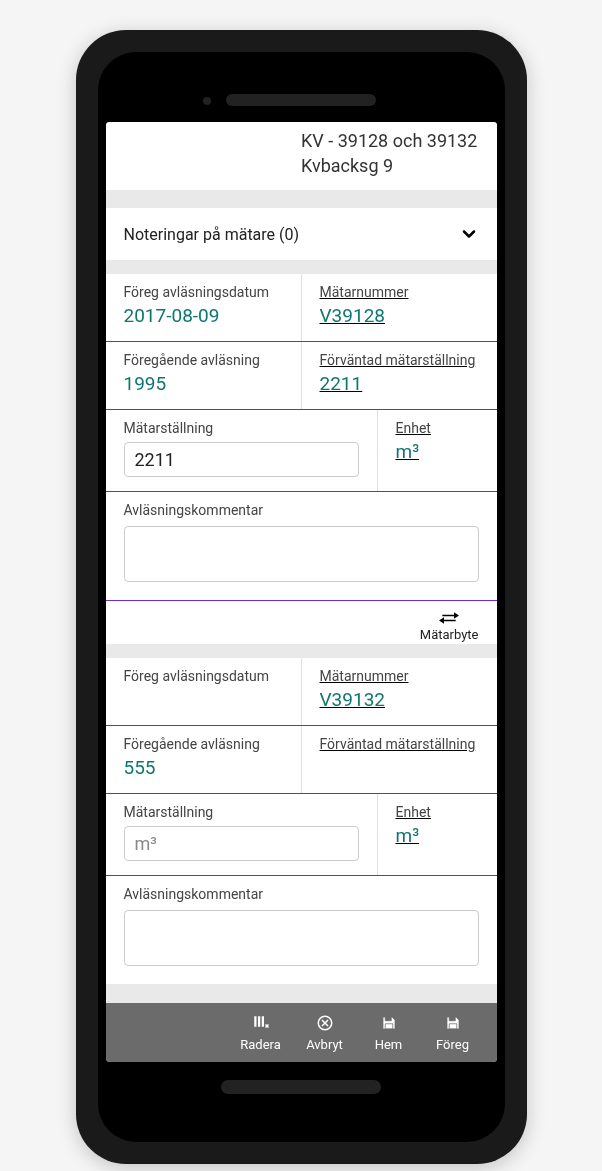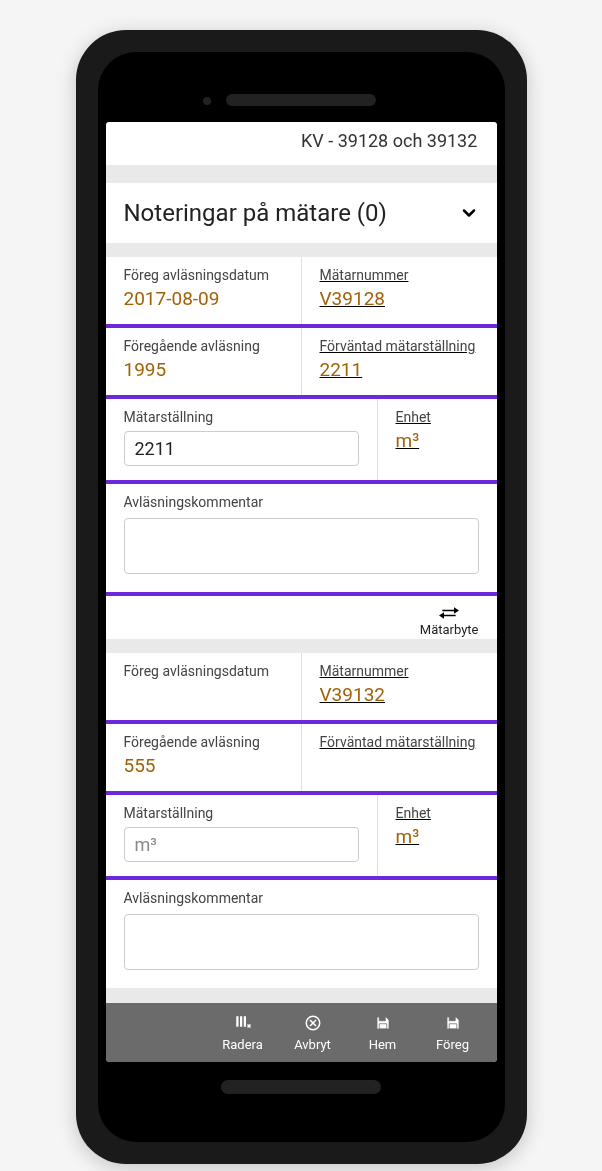--- a/index.html
+++ b/index.html
@@ -8,55 +8,56 @@
     .phone-inner { background: #000; border-radius: 38px; padding: 30px 8px 40px 8px; position: relative; }
     .phone-dot { position: absolute; top: 45px; left: 105px; width: 8px; height: 8px; background: #222; border-radius: 50%; }
     .phone-speaker-top { position: absolute; top: 42px; left: 50%; transform: translateX(-50%); width: 150px; height: 12px; background: #222; border-radius: 6px; }
     .phone-pill-bottom { position: absolute; bottom: 48px; left: 50%; transform: translateX(-50%); width: 160px; height: 14px; background: #222; border-radius: 8px; }
     .screen { background: #eee; border-radius: 4px; height: 940px; margin-top: 40px; margin-bottom: 40px; overflow: hidden; display: flex; flex-direction: column; }
     .content { flex: 1; overflow: hidden; background: #e9e9e9; }
     .header-block { background: #fff; padding: 6px 18px 12px 18px; display: flex; }
     .header-left { flex: 1; }
     .header-right { flex: 1; font-size: 18px; color: #333; line-height: 1.4; }
     .notes-bar { background: #fff; margin-top: 18px; padding: 16px 18px; display: flex; justify-content: space-between; align-items: center; }
-    .notes-title { font-size: 24px; color: #222; }
+    .notes-title { font-size: 16px; color: #222; }
     .chevron { font-size: 18px; }
     .section { background: #fff; margin-top: 14px; }
-    .row { display: flex; border-bottom: 4px solid #6d28d9; }
+    .row { display: flex; border-bottom: 1px solid #6d28d9; }
     .cell { flex: 1; padding: 10px 18px 14px 18px; }
     .cell + .cell { border-left: 1px solid #e0e0e0; text-decoration: underline; }
     .cell-narrow { flex: 0 0 120px; }
     .label { font-size: 14px; color: #444; margin-bottom: 4px; }
-    .value { font-size: 19px; color: #a16207; }
+    .value { font-size: 19px; color: #0f766e; }
     .input { width: 100%; border: 1px solid #ccc; border-radius: 4px; padding: 6px 10px; font-size: 18px; color: #222; margin-top: 2px; }
     .input::placeholder { color: #888; }
     .textarea { width: 100%; border: 1px solid #ccc; border-radius: 4px; height: 56px; margin-top: 4px; resize: none; }
     .actions-row { display: flex; justify-content: flex-end; padding: 10px 18px 2px 18px; }
     .swap-btn { display: flex; flex-direction: column; align-items: center; font-size: 13px; color: #222; cursor: pointer; }
     .swap-icon { font-size: 16px; line-height: 1; margin-bottom: 2px; }
-    .bottom-bar { background: #6b6b6b; display: flex; justify-content: flex-end; padding: 10px 12px; gap: 6px; }
+    .bottom-bar { background: #6b6b6b; display: flex; justify-content: flex-end; padding: 10px 12px; }
     .nav-btn { color: #fff; display: flex; flex-direction: column; align-items: center; font-size: 13px; width: 64px; cursor: pointer; }
     .nav-icon { height: 20px; width: 20px; display: flex; align-items: center; justify-content: center; margin-bottom: 4px; }
     svg { display: block; }
   </style>
 </head>
 <body>
 
 <div class="phone-frame">
   <div class="phone-inner">
     <div class="phone-dot"></div>
     <div class="phone-speaker-top"></div>
 
     <div class="screen">
       <div class="content">
 
         <div class="header-block">
           <div class="header-left"></div>
           <div class="header-right">
             <div>KV - 39128 och 39132</div>
+            <div>Kvbacksg 9</div>
           </div>
         </div>
 
         <div class="notes-bar">
           <span class="notes-title">Noteringar på mätare (0)</span>
           <span class="chevron">
             <svg width="20" height="20" viewBox="0 0 24 24" fill="none" stroke="#000" stroke-width="3" stroke-linecap="round" stroke-linejoin="round">
                 <polyline points="6 9 12 15 18 9"></polyline>
               </svg>
           </span>

